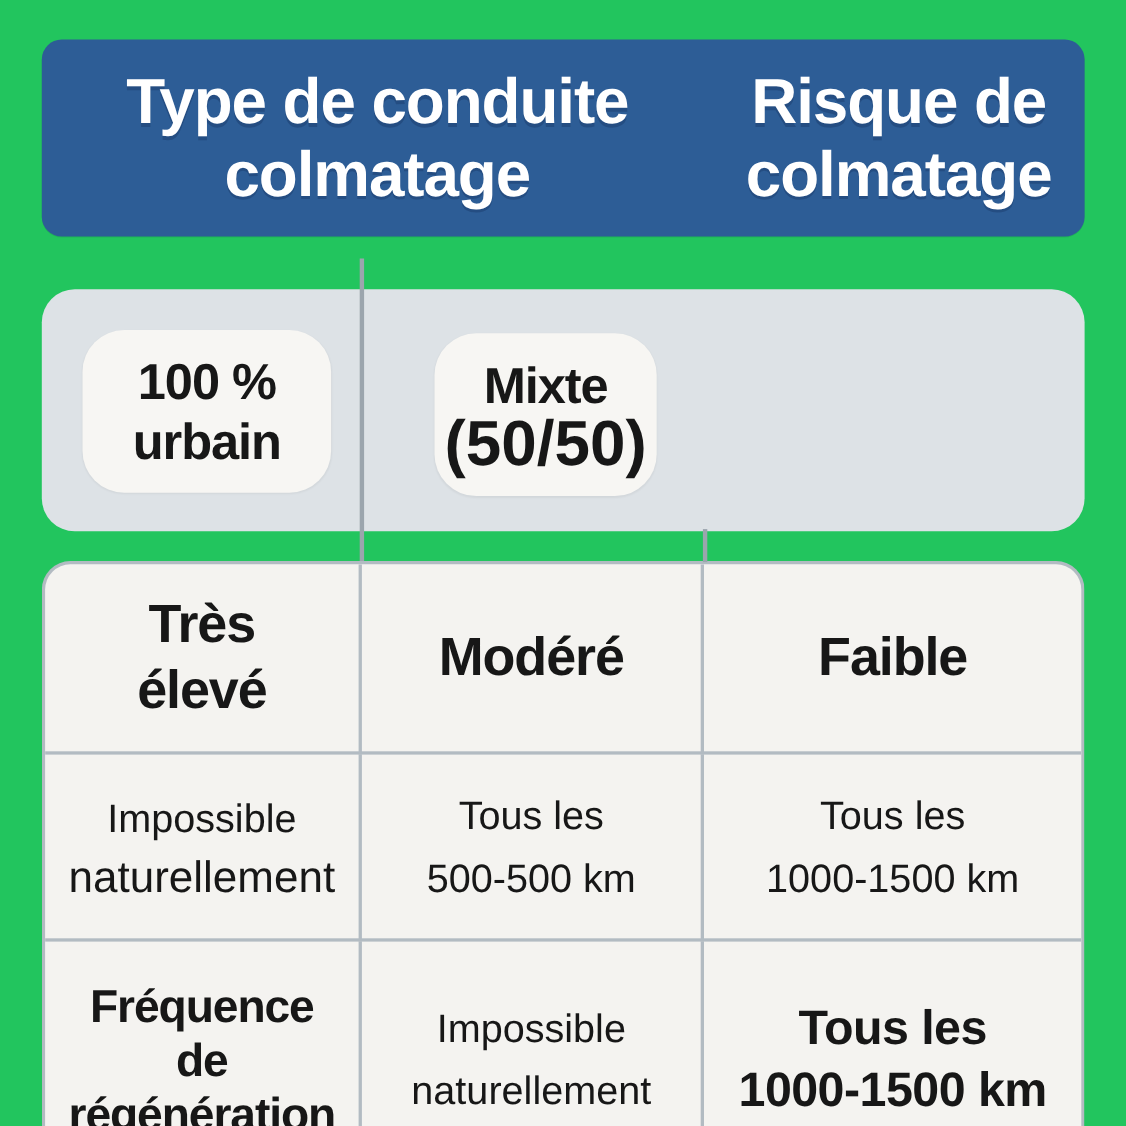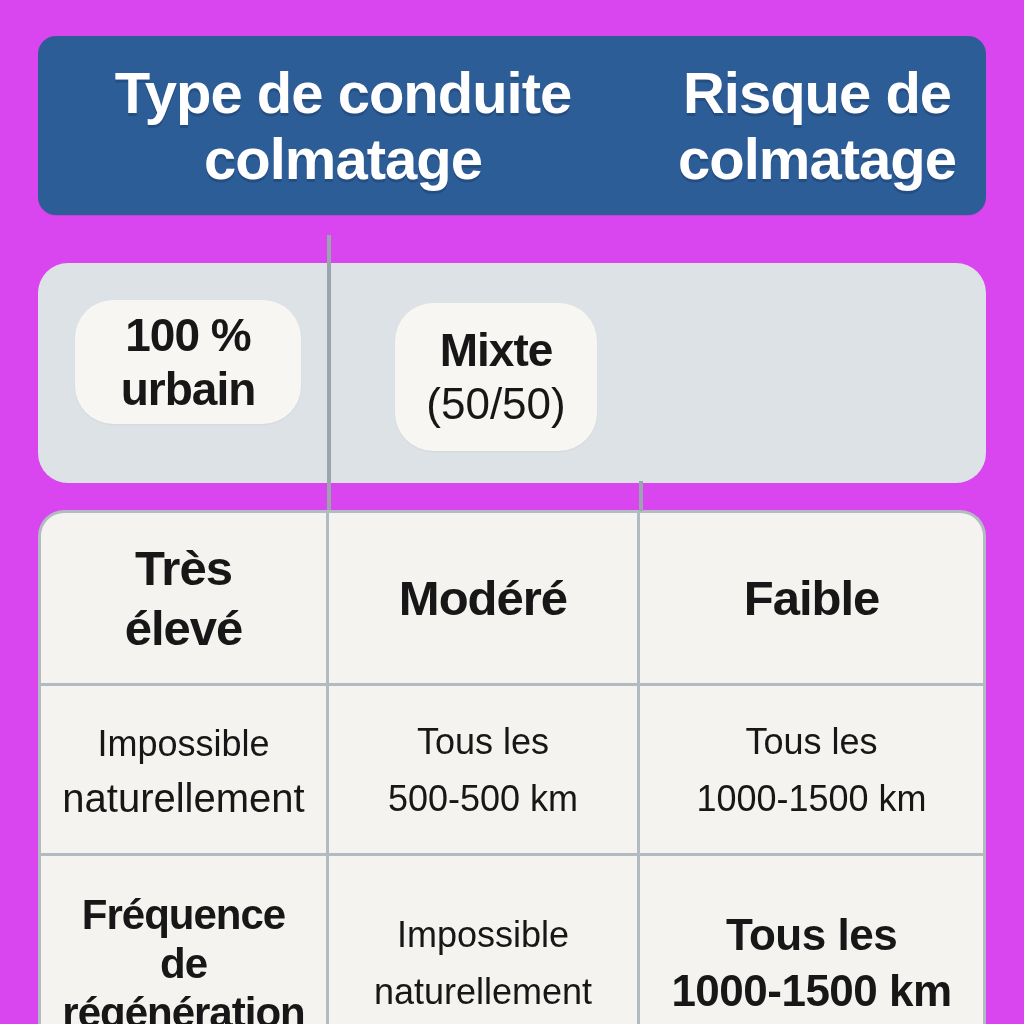--- a/index.html
+++ b/index.html
@@ -5,21 +5,21 @@
   html, body { margin: 0; padding: 0; }
   body {
     font-family: "Liberation Sans", "DejaVu Sans", sans-serif;
     background: #f3f1ee;
   }
   .canvas {
     position: relative;
     width: 1024px;
     height: 1024px;
     overflow: hidden;
-    background: #d946ef;
+    background: #22c55e;
     color: #171717;
   }
 
   
   .header {
     position: absolute;
     left: 38px; top: 36px;
     width: 948px; height: 179px;
     background: #2d5d96;
     border-radius: 18px;
@@ -56,24 +56,24 @@
     position: absolute;
     background: #f7f6f3;
     border-radius: 38px;
     display: flex;
     flex-direction: column;
     align-items: center;
     justify-content: center;
     text-align: center;
     box-shadow: 0 1px 2px rgba(0,0,0,0.05);
   }
-  .pill.p1 { left: 37px;  top: 37px; width: 226px; height: 124px; }
+  .pill.p1 { left: 37px;  top: 37px; width: 226px; height: 148px; }
   .pill.p2 { left: 357px; top: 40px; width: 202px; height: 148px; }
   .pill .l-bold   { font-weight: 700; font-size: 46px; line-height: 54px; letter-spacing: -1px; }
-  .pill .l-normal { font-weight: 400; font-size: 44px; line-height: 54px; }
+  .pill .l-normal { font-weight: 700; font-size: 58px; line-height: 54px; }
   .plain-option {
     position: absolute;
     left: 608px; top: 0;
     width: 336px; height: 100%;
     display: flex;
     flex-direction: column;
     align-items: center;
     justify-content: center;
     text-align: center;
     font-weight: 700;

